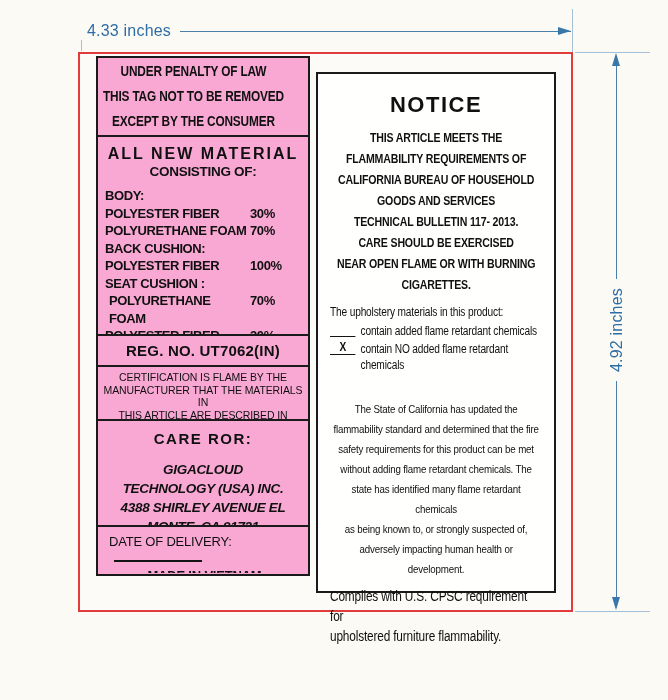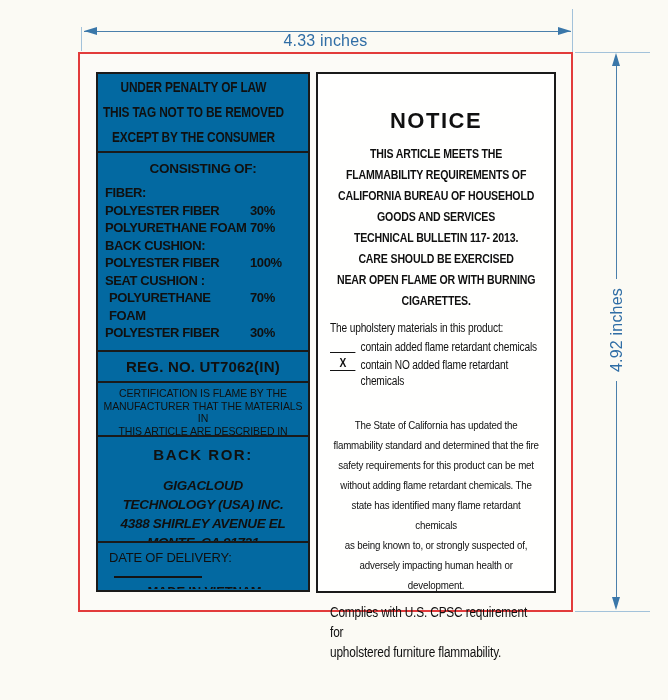--- a/index.html
+++ b/index.html
@@ -26,21 +26,21 @@
   .arrow-down {border-left:4px solid transparent;border-right:4px solid transparent;border-top:13px solid #3a77a9;}
 
   
   .red-box{left:78px;top:52px;width:495px;height:560px;border:2px solid #e23b3b;background:#fcfbf7;}
 
   
   .cond  {width:118%;margin-left:-9%;transform:scaleX(.847);transform-origin:50% 0;}
   .cond-l{width:118%;transform:scaleX(.847);transform-origin:0 0;}
 
   
-  .panel-left{left:96px;top:72px;width:214px;height:520px;border:2px solid #1a1a1a;background:#0369a1;}
+  .panel-left{left:96px;top:56px;width:214px;height:520px;border:2px solid #1a1a1a;background:#f9a8d4;}
   .panel-left .sec{border-bottom:2px solid #1a1a1a;box-sizing:border-box;overflow:hidden;}
   .sec-penalty{height:79px;display:flex;align-items:center;justify-content:center;}
   .penalty-text{font-weight:bold;font-size:14px;line-height:25px;text-align:center;letter-spacing:-0.2px;}
   .sec-material{height:199px;padding-top:7px;}
   .mat-title{text-align:center;font-weight:bold;font-size:16px;letter-spacing:2px;line-height:19px;}
   .mat-subtitle{text-align:center;font-weight:bold;font-size:13.5px;letter-spacing:-0.3px;line-height:17px;margin-bottom:5px;}
   .mat-rows{padding:2px 14px 0 7px;}
   .mrow{display:flex;font-weight:bold;font-size:13px;line-height:17.5px;letter-spacing:-0.4px;}
   .mlabel{flex:1;}
   .mval{width:44px;}
@@ -50,40 +50,40 @@
   .sec-made{height:106px;text-align:center;padding-top:9px;}
   .made-title{font-weight:bold;font-size:15px;letter-spacing:1.5px;line-height:18px;}
   .made-address{font-weight:bold;font-size:13.5px;line-height:19px;letter-spacing:-0.3px;margin-top:12px;font-style:italic;}
   .sec-date{height:46px;border-bottom:none !important;padding:7px 8px 0 11px;}
   .date-row{font-size:13px;letter-spacing:-0.2px;}
   .date-blank{display:inline-block;width:88px;height:11px;border-bottom:2px solid #141414;margin-left:5px;}
   .made-in{font-weight:bold;font-size:13px;text-align:center;letter-spacing:-0.2px;margin-top:3px;}
 
   
   .panel-right{left:316px;top:72px;width:240px;height:521px;border:2px solid #1a1a1a;background:#fffffe;padding:14px 12px 0;}
-  .notice-title{text-align:center;font-weight:bold;font-size:22px;letter-spacing:1.5px;line-height:26px;margin-top:20px;}
+  .notice-title{text-align:center;font-weight:bold;font-size:22px;letter-spacing:1.5px;line-height:26px;margin-top:4px;}
   .notice-intro{margin-top:10px;font-weight:bold;font-size:12.5px;line-height:21px;text-align:center;letter-spacing:-0.2px;}
   .uph{margin-top:8px;font-size:12px;line-height:16px;letter-spacing:-0.2px;}
   .uph-lead{margin-bottom:3px;}
   .opt{display:flex;margin-top:2px;}
   .opt-blank{flex:none;width:30px;height:13px;border-bottom:1.5px solid #141414;margin-right:6px;
              text-align:center;font-weight:bold;font-size:12px;line-height:13px;}
   .opt-text{flex:1;}
   .state-par{margin-top:26px;font-size:11.5px;line-height:20px;text-align:center;letter-spacing:-0.2px;}
   .cpsc{margin-top:7px;font-size:14px;line-height:20px;letter-spacing:-0.2px;}
 </style>
 </head>
 <body>
 
 <div class="abs ext-line" style="left:81px;top:27px;width:1px;height:24px;"></div>
 <div class="abs ext-line" style="left:572px;top:9px;width:1px;height:43px;"></div>
 <div class="abs dim-line" style="left:84px;top:31px;width:487px;height:1px;"></div>
 <div class="abs arrow arrow-left" style="left:84px;top:27px;"></div>
 <div class="abs arrow arrow-right" style="left:558px;top:27px;"></div>
-<div class="abs" style="left:78px;top:32px;width:495px;text-align:center;">
+<div class="abs" style="left:78px;top:22px;width:495px;text-align:left;">
   <span class="dim-label" style="display:inline-block;">4.33 inches</span>
 </div>
 
 <div class="abs ext-line" style="left:575px;top:52px;width:75px;height:1px;"></div>
 <div class="abs ext-line" style="left:575px;top:611px;width:75px;height:1px;"></div>
 <div class="abs dim-line" style="left:616px;top:56px;width:1px;height:551px;"></div>
 <div class="abs arrow arrow-up" style="left:612px;top:53px;"></div>
 <div class="abs arrow arrow-down" style="left:612px;top:597px;"></div>
 <div class="abs" style="left:617px;top:330px;transform:translate(-50%,-50%) rotate(-90deg);">
   <span class="dim-label">4.92 inches</span>
@@ -93,24 +93,25 @@
 
 <div class="abs panel-left">
 
   <div class="sec sec-penalty">
     <div class="penalty-text pre cond">UNDER PENALTY OF LAW
 THIS TAG NOT TO BE REMOVED
 EXCEPT BY THE CONSUMER</div>
   </div>
 
   <div class="sec sec-material">
+    <div class="mat-title">ALL NEW MATERIAL</div>
     <div class="mat-subtitle">CONSISTING OF:</div>
     <div class="mat-rows">
       <div class="mrow">
-        <span class="mlabel">FIBER:</span>
+        <span class="mlabel">BODY:</span>
         <span class="mval"></span>
       </div>
       <div class="mrow">
         <span class="mlabel">POLYESTER FIBER</span>
         <span class="mval">30%</span>
       </div>
       <div class="mrow">
         <span class="mlabel">POLYURETHANE FOAM</span>
         <span class="mval">70%</span>
       </div>
@@ -142,21 +143,21 @@
   </div>
 
   <div class="sec sec-cert">
     <div class="pre">CERTIFICATION IS FLAME BY THE
 MANUFACTURER THAT THE MATERIALS IN
 THIS ARTICLE ARE DESCRIBED IN
 ACCORDANCE WITH LAW.</div>
   </div>
 
   <div class="sec sec-made">
-    <div class="made-title">BACK ROR:</div>
+    <div class="made-title">CARE ROR:</div>
     <div class="made-address pre">GIGACLOUD
 TECHNOLOGY (USA) INC.
 4388 SHIRLEY AVENUE EL
 MONTE, CA 91731</div>
   </div>
 
   <div class="sec sec-date">
     <div class="date-row">
       <span>DATE OF DELIVERY:</span><span class="date-blank"></span>
     </div>

